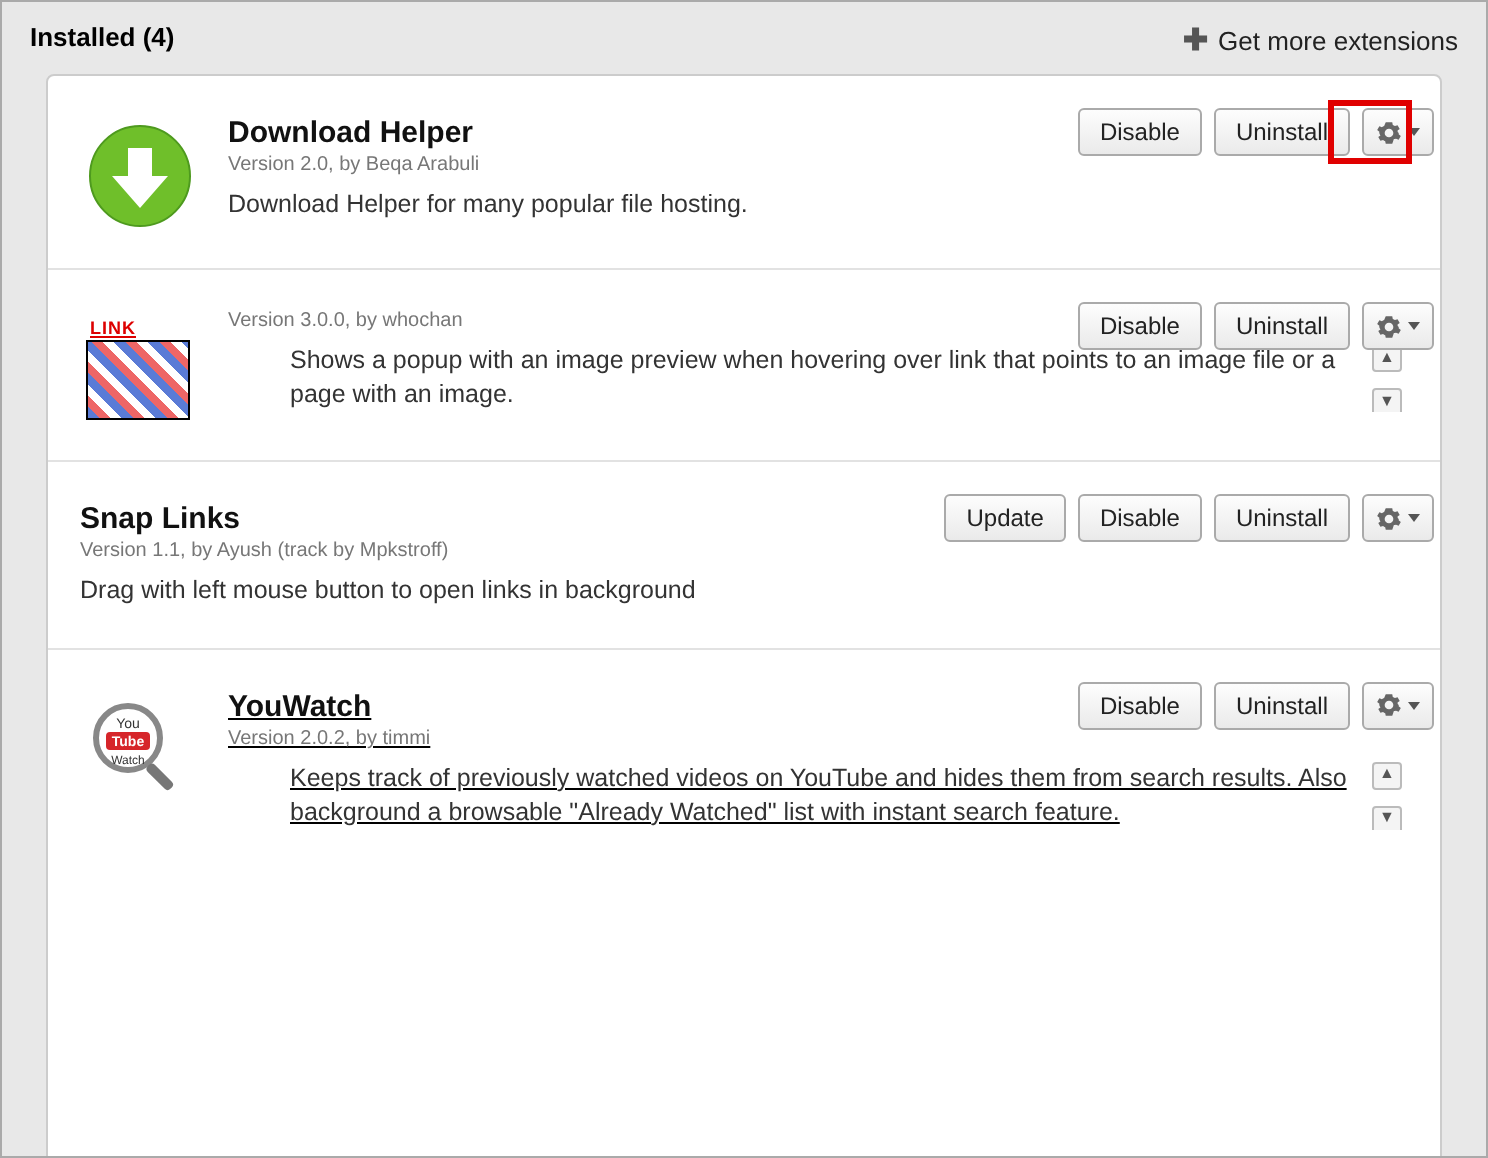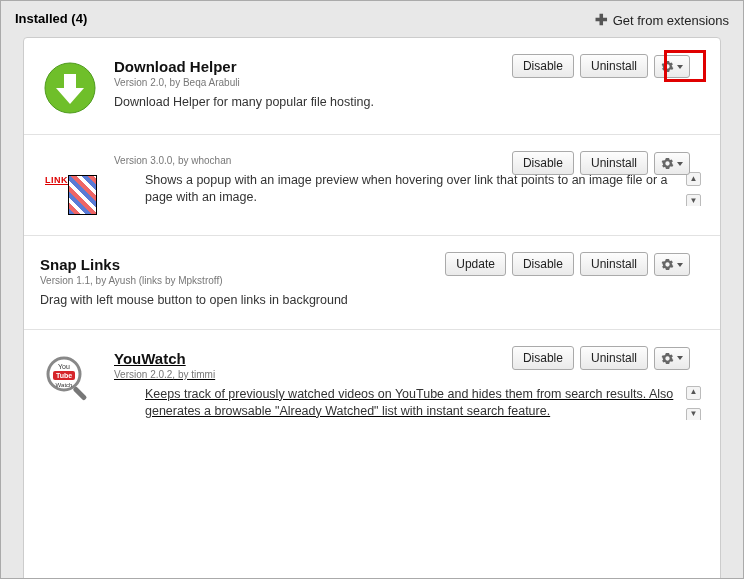--- a/index.html
+++ b/index.html
@@ -92,24 +92,23 @@
     display: flex;
     align-items: center;
     justify-content: center;
     color: #555;
     border-radius: 2px;
     cursor: pointer;
   }
   .ext-actions {
     position: absolute;
     top: 16px;
-    right: 30px;
+    right: 3px;
     display: flex;
     gap: 6px;
-    align-items: flex-end;
   }
   .btn {
     border: 1px solid #aaa;
     background: linear-gradient(#fdfdfd,#eaeaea);
     padding: 4px 10px;
     font-size: 12px;
     color: #222;
     border-radius: 3px;
     cursor: pointer;
     font-family: inherit;
@@ -132,23 +131,22 @@
     border: 3px solid #e00000;
     pointer-events: none;
   }
   
   .icon-download-helper {
     width: 52px; height: 52px;
   }
   .icon-image-preview {
     width: 54px;
     display: flex;
-    flex-direction: row;
+    flex-direction: column;
     align-items: flex-start;
-    margin-top: 16px;
   }
   .link-badge {
     font-size: 9px;
     color: #d00;
     text-decoration: underline;
     font-weight: bold;
     letter-spacing: 0.5px;
     margin-bottom: 1px;
     margin-left: 2px;
   }
@@ -172,21 +170,21 @@
     position: relative;
   }
 </style>
 </head>
 <body>
 
 <div class="header">
   <div class="header-title">Installed (4)</div>
   <div class="get-more">
     <span class="plus-icon">✚</span>
-    <span>Get from extensions</span>
+    <span>Get more extensions</span>
   </div>
 </div>
 
 <div class="panel">
 
   <div class="ext">
     <div class="ext-icon">
       <svg class="icon-download-helper" viewBox="0 0 52 52">
         <circle cx="26" cy="26" r="25" fill="#6fbf2a"></circle>
         <circle cx="26" cy="26" r="25" fill="none" stroke="#4e9a1e" stroke-width="1"></circle>
@@ -236,21 +234,21 @@
             <path fill="#666" d="M12 8a4 4 0 1 0 0 8 4 4 0 0 0 0-8zm9 4a7 7 0 0 1-.1 1.2l2 1.6-2 3.4-2.4-.8a7 7 0 0 1-2 .1L15 22h-6l-.5-2.5a7 7 0 0 1-2-1.1l-2.4.8-2-3.4 2-1.6A7 7 0 0 1 3 12a7 7 0 0 1 .1-1.2l-2-1.6 2-3.4 2.4.8a7 7 0 0 1 2-1.1L9 2h6l.5 2.5a7 7 0 0 1 2 1.1l2.4-.8 2 3.4-2 1.6c.1.4.1.8.1 1.2z"></path>
           </svg>
         <span class="caret-down"></span>
       </button>
     </div>
   </div>
 
   <div class="ext">
     <div class="ext-body">
       <div class="ext-title">Snap Links</div>
-      <div class="ext-meta">Version 1.1,  by Ayush (links by Mpkstroff)</div>
+      <div class="ext-meta">Version 1.1,  by Ayush (track by Mpkstroff)</div>
       <div class="ext-desc">Drag with left mouse button to open links in background</div>
     </div>
     <div class="ext-actions">
       <button class="btn">Update</button>
       <button class="btn">Disable</button>
       <button class="btn">Uninstall</button>
       <button class="btn gear">
         <svg class="gear-svg" viewBox="0 0 24 24">
             <path fill="#666" d="M12 8a4 4 0 1 0 0 8 4 4 0 0 0 0-8zm9 4a7 7 0 0 1-.1 1.2l2 1.6-2 3.4-2.4-.8a7 7 0 0 1-2 .1L15 22h-6l-.5-2.5a7 7 0 0 1-2-1.1l-2.4.8-2-3.4 2-1.6A7 7 0 0 1 3 12a7 7 0 0 1 .1-1.2l-2-1.6 2-3.4 2.4.8a7 7 0 0 1 2-1.1L9 2h6l.5 2.5a7 7 0 0 1 2 1.1l2.4-.8 2 3.4-2 1.6c.1.4.1.8.1 1.2z"></path>
           </svg>
@@ -267,21 +265,21 @@
         <rect x="9" y="17" width="22" height="9" rx="2" fill="#d6252a"></rect>
         <text x="20" y="24" text-anchor="middle" font-size="7" fill="#fff" font-weight="bold">Tube</text>
         <text x="20" y="33" text-anchor="middle" font-size="6" fill="#333">Watch</text>
         <rect x="32" y="32" width="16" height="5" rx="2" fill="#777" transform="rotate(45 32 32)"></rect>
       </svg>
     </div>
     <div class="ext-body">
       <div class="ext-title">YouWatch</div>
       <div class="ext-meta">Version 2.0.2,  by timmi</div>
       <div class="ext-desc scrollable">
-        <span>Keeps track of previously watched videos on YouTube and hides them from search results. Also generates a browsable "Already Watched" list with instant search feature.</span>
+        <span>Keeps track of previously watched videos on YouTube and hides them from search results. Also background a browsable "Already Watched" list with instant search feature.</span>
         <div class="scroll-arrows">
           <span>▲</span>
           <span>▼</span>
         </div>
       </div>
     </div>
     <div class="ext-actions">
       <button class="btn">Disable</button>
       <button class="btn">Uninstall</button>
       <button class="btn gear">

